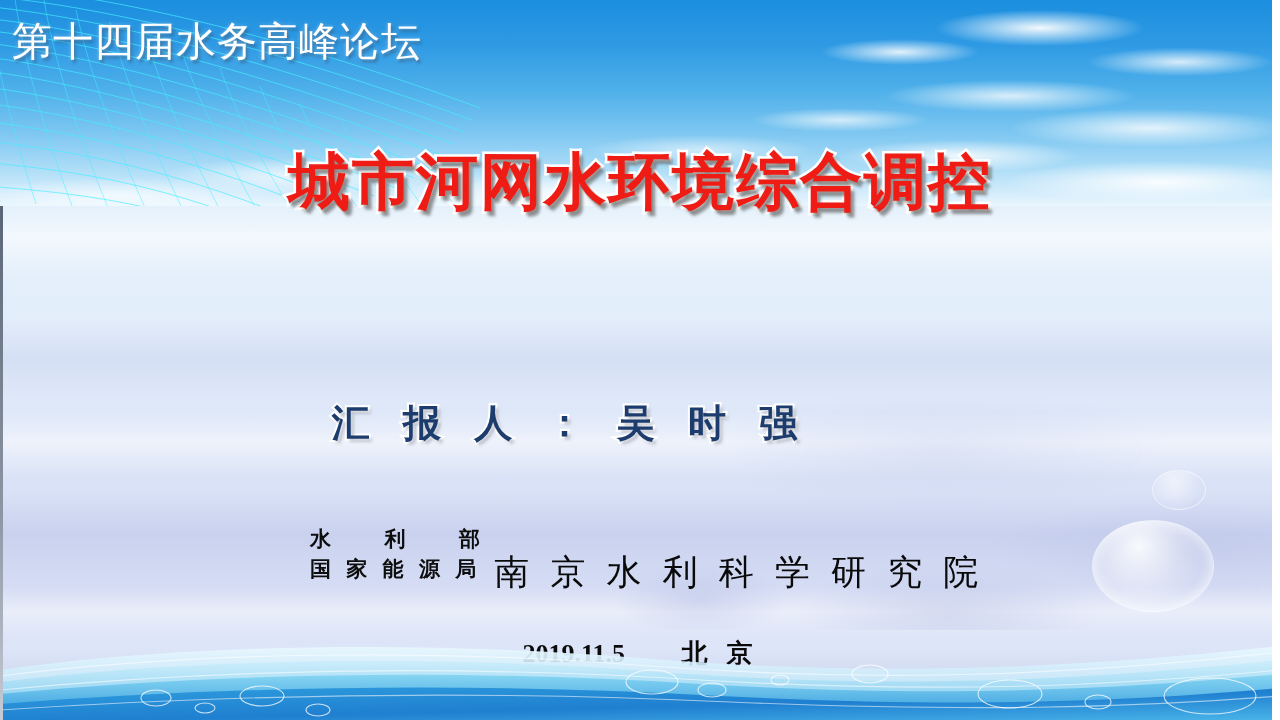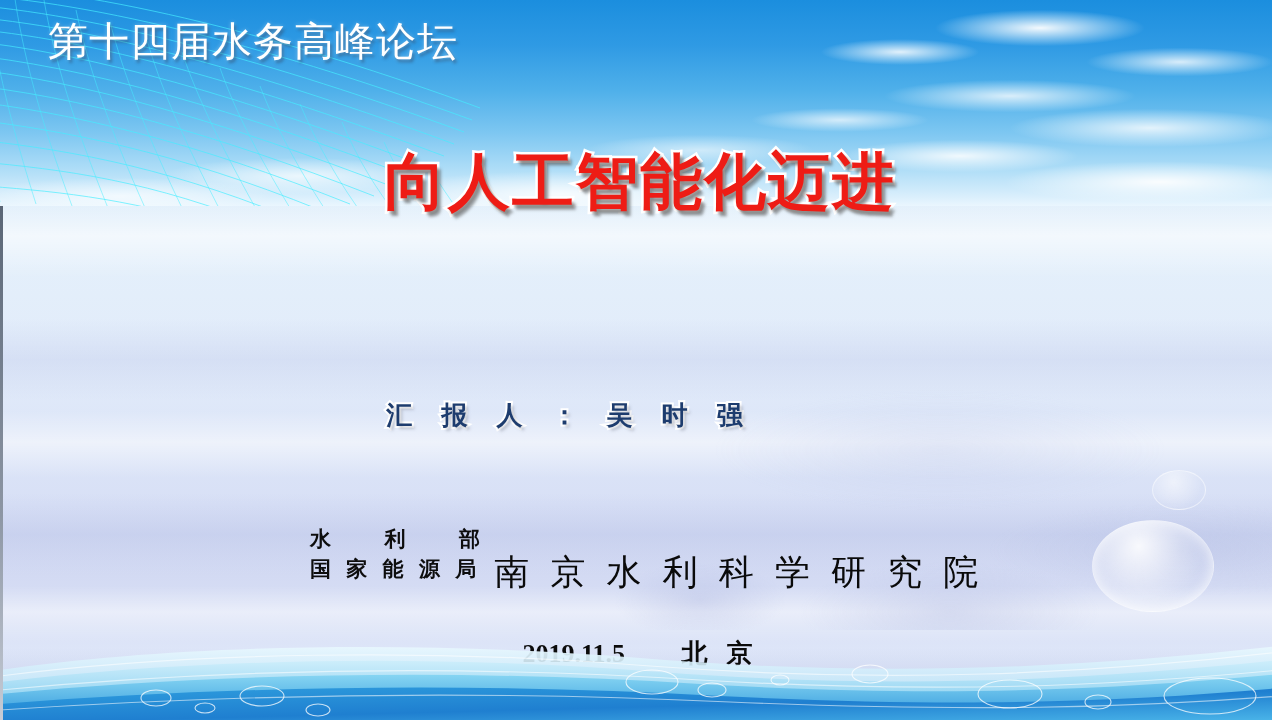--- a/index.html
+++ b/index.html
@@ -104,21 +104,20 @@
   .mesh { position:absolute; left:-40px; top:-20px; width:560px; height:240px; }
 
   .header-title {
     position:absolute; left:12px; top:14px;
     font-family:Liberation Sans, sans-serif;
     font-size:40px;
     color:#ffffff;
     letter-spacing:1px;
     text-shadow: 2px 3px 3px rgba(40,60,90,.45), 0 0 4px rgba(255,255,255,.35);
     white-space:nowrap;
-    margin-left:36px;
   }
 
   
   .wave { position:absolute; left:0; bottom:0; width:1280px; height:96px; }
 
   
   .title-block {
     position:absolute; left:0; top:128px; width:1280px;
     text-align:center;
   }
@@ -136,21 +135,21 @@
       4px 5px 3px rgba(90,90,90,.55),
       2px 3px 2px rgba(120,120,120,.40);
   }
 
   
   .presenter {
     position:absolute; left:0; top:398px; width:1139px;
     text-align:center;
     font-family:"DejaVu Sans", sans-serif;
     font-weight:bold;
-    font-size:26px;
+    font-size:38px;
     color:#1d3c6e;
     letter-spacing:10px;
     -webkit-text-stroke:4px #ffffff;
     paint-order: stroke fill;
     text-shadow: 3px 3px 3px rgba(150,155,170,.55);
     white-space:nowrap;
   }
 
   
   .affil {
@@ -260,21 +259,21 @@
         <path d="M382,142 C396,176 416,210 442,242"></path>
         <path d="M424,162 C436,190 454,216 474,242"></path>
         <path d="M466,182 C478,202 492,222 506,242"></path>
       </g>
     </svg>
 
     <div class="header-title">第十四届水务高峰论坛</div>
   </div>
 
   <div class="title-block">
-    <div class="title-line">向人工智能化迈进</div>
+    <div class="title-line">城市河网水环境综合调控</div>
   </div>
 
   <div class="presenter">汇 报 人 ： 吴 时 强</div>
 
   <div class="affil">
     <div class="ministries">
       <div class="m-line spread">
         <span>水</span>
         <span>利</span>
         <span>部</span>

